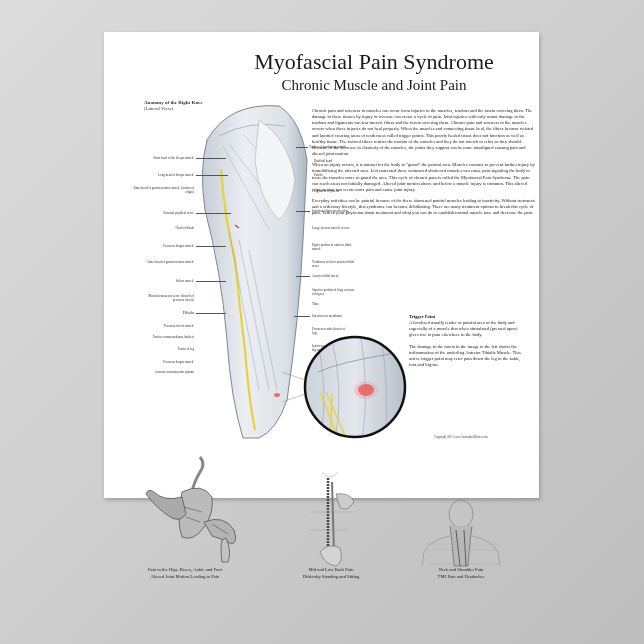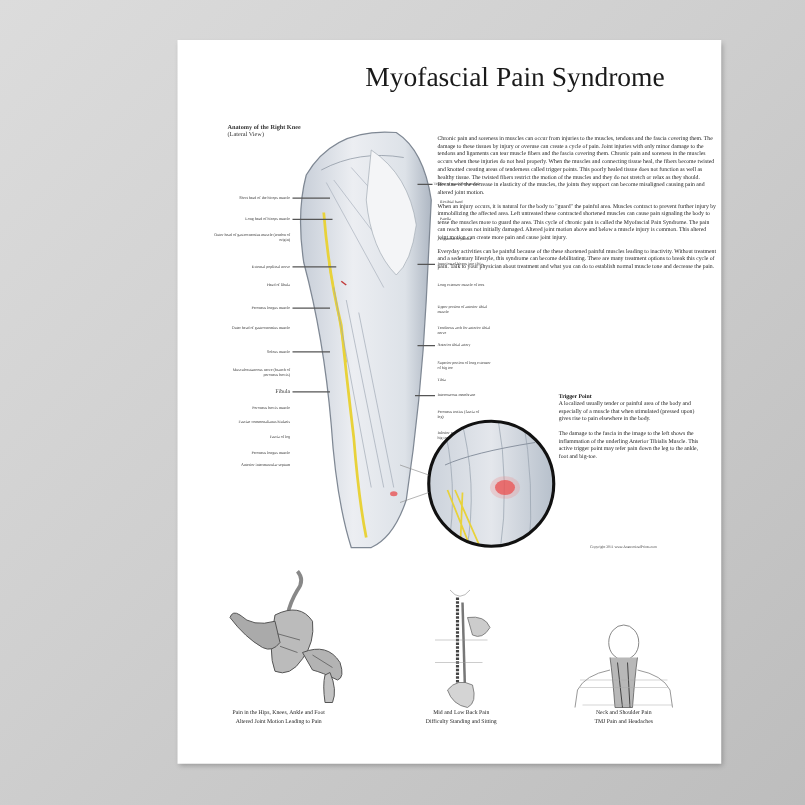--- a/index.html
+++ b/index.html
@@ -3,25 +3,24 @@
 <meta charset="utf-8">
 <style>
   html, body { margin: 0; padding: 0; }
   body {
     width: 644px; height: 644px; overflow: hidden;
     background: linear-gradient(135deg, #dcdcdc 0%, #cfcfcf 45%, #bdbdbd 100%);
     font-family: "Liberation Serif", "DejaVu Serif", serif;
     position: relative;
   }
   .poster {
-    position: absolute; left: 104px; top: 32px; width: 435px; height: 579px;
+    position: absolute; left: 104px; top: 32px; width: 435px; height: 466px;
     background: #ffffff;
     box-shadow: 1px 2px 4px rgba(0,0,0,0.25);
     color: #222;
-    margin-left: 38px;
   }
   .title {
     position: absolute; left: 120px; top: 18px; width: 300px; text-align: center;
     font-size: 22px; line-height: 24px; color: #1a1a1a; white-space: nowrap;
   }
   .subtitle {
     position: absolute; left: 120px; top: 44px; width: 300px; text-align: center;
     font-size: 15px; line-height: 18px; color: #1a1a1a; white-space: nowrap;
   }
   .fig-title {
@@ -54,20 +53,21 @@
   }
   .caption span { display: block; }
   svg { position: absolute; overflow: visible; }
 </style>
 </head>
 <body>
 
 <div class="poster">
 
   <div class="title">Myofascial Pain Syndrome</div>
+  <div class="subtitle">Chronic Muscle and Joint Pain</div>
 
   <div class="fig-title">
     <span style="font-weight:bold">Anatomy of the Right Knee</span>
     <span>(Lateral View)</span>
   </div>
 
   <svg style="left:95px;top:68px" width="110" height="340" viewBox="0 0 110 340">
     <defs>
       <linearGradient id="kg" x1="0" x2="1">
         <stop offset="0" stop-color="#c7ced8"></stop>

